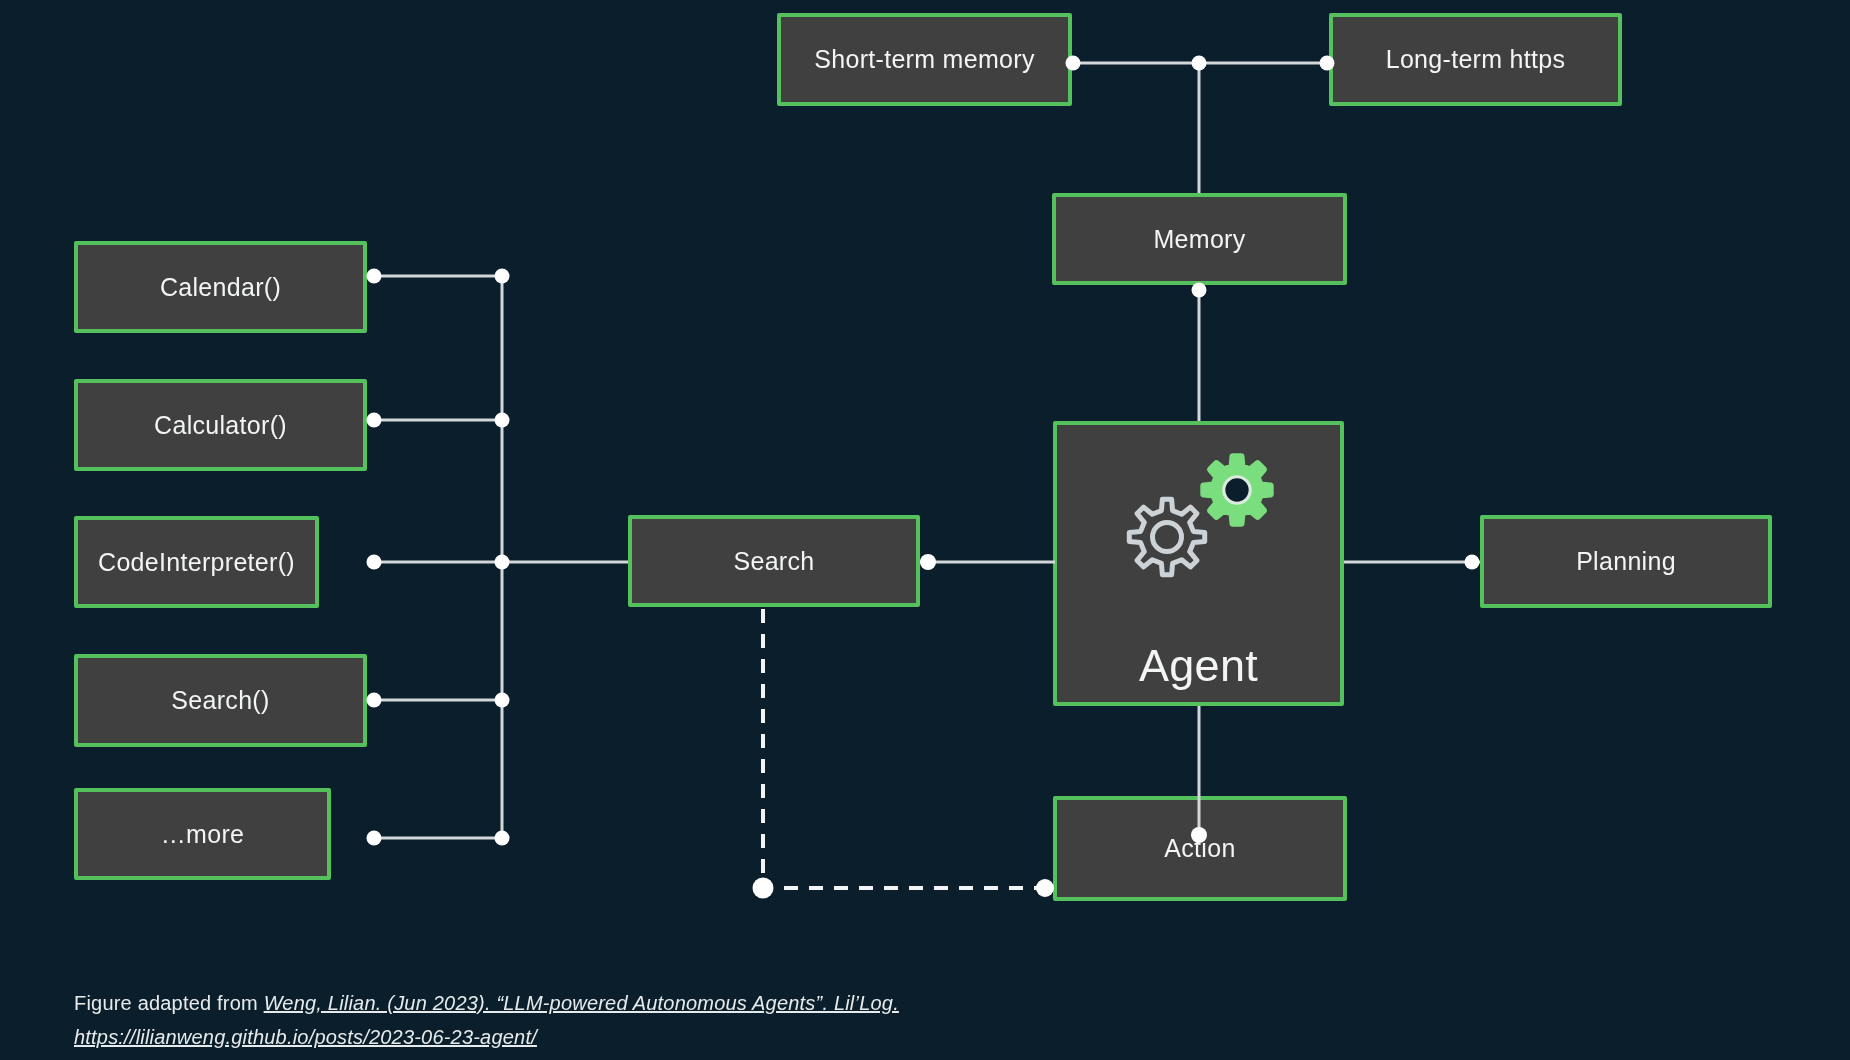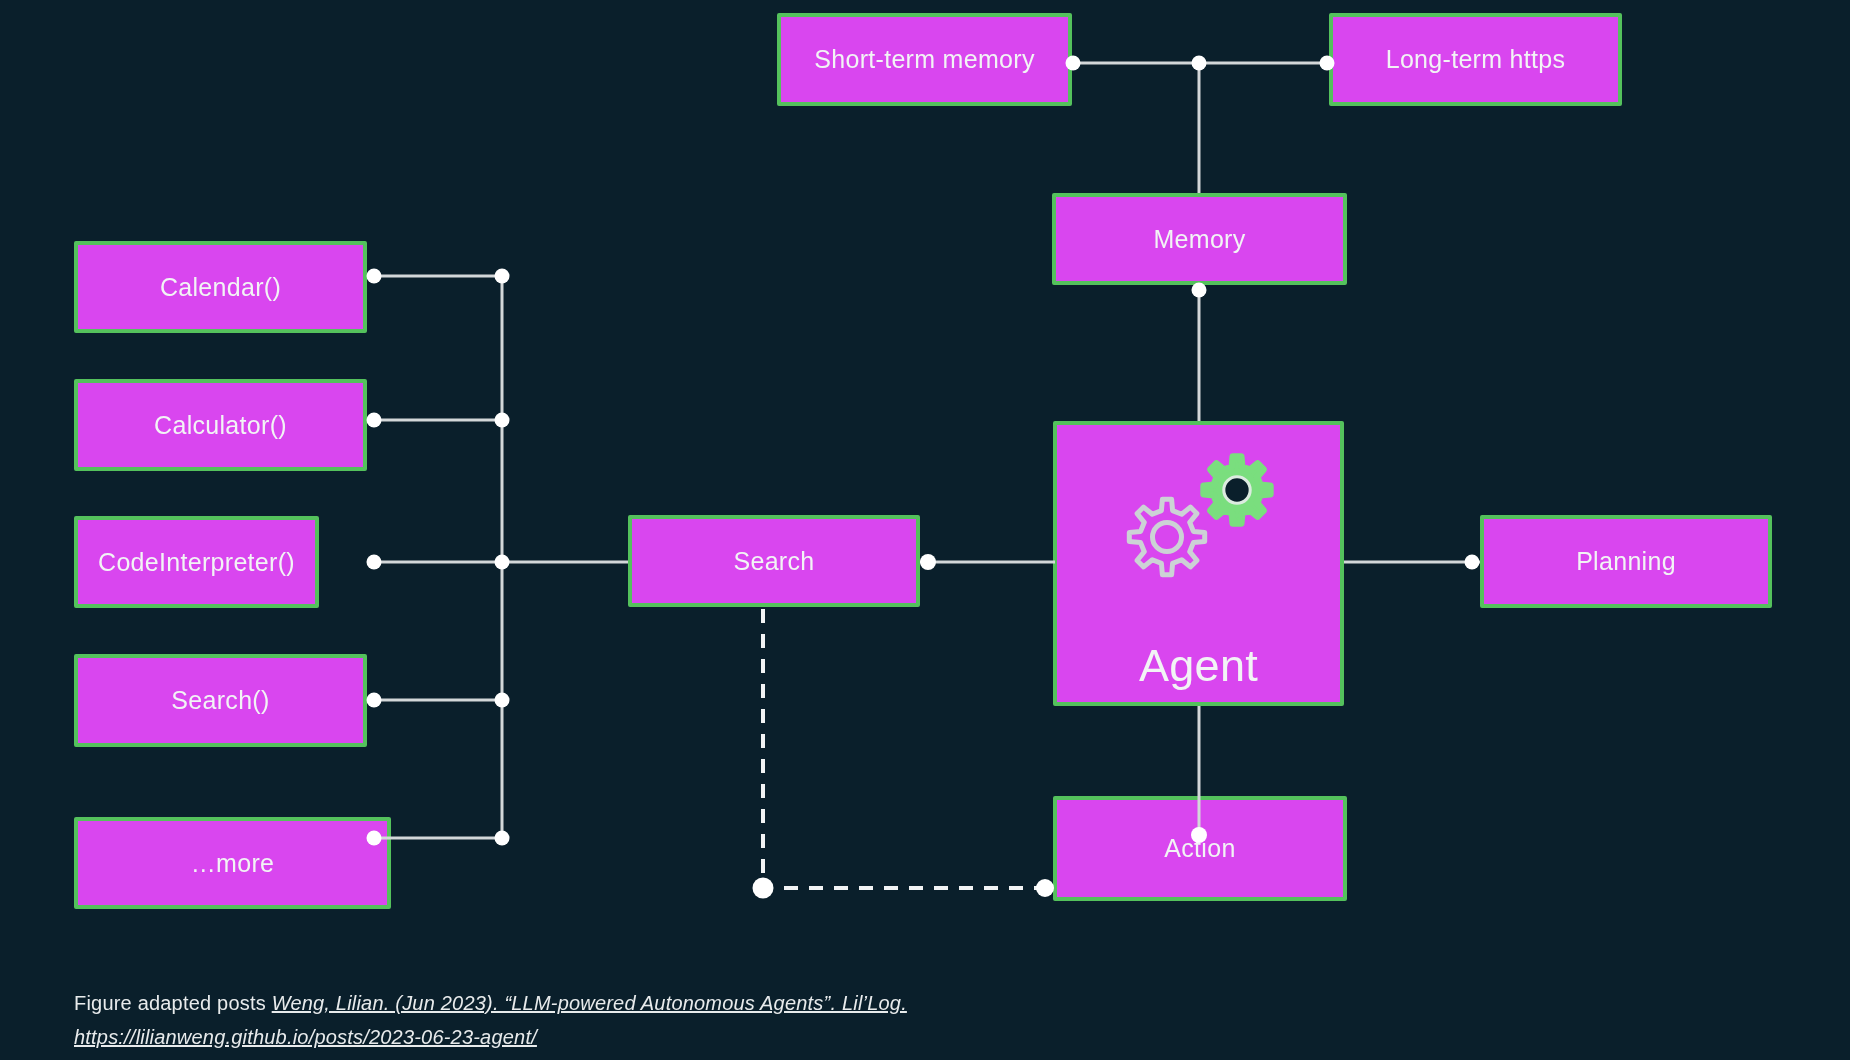--- a/index.html
+++ b/index.html
@@ -6,21 +6,21 @@
   .stage{
     position:relative;width:1850px;height:1060px;overflow:hidden;
     background:#0a1f2b;
     font-family:"Liberation Sans","DejaVu Sans",sans-serif;
     color:#f2f4f5;
   }
   .layer-svg{position:absolute;left:0;top:0;z-index:2;pointer-events:none;}
   .box{
     position:absolute;box-sizing:border-box;z-index:1;
     border:4px solid #54c15c;border-radius:2px;
-    background:#d946ef;
+    background:#404040;
     display:flex;align-items:center;justify-content:center;
     font-size:25px;font-weight:500;letter-spacing:.3px;color:#f2f4f5;
   }
   .box span{white-space:nowrap;}
   .agent-box{
     flex-direction:column;justify-content:flex-end;
     padding-bottom:10px;font-size:45px;font-weight:500;
   }
   .caption{
     position:absolute;left:74px;top:986px;z-index:1;
@@ -66,26 +66,26 @@
   </div>
   <div class="box" style="left:74px;top:379px;width:293px;height:92px">
     <span>Calculator()</span>
   </div>
   <div class="box" style="left:74px;top:516px;width:245px;height:92px">
     <span>CodeInterpreter()</span>
   </div>
   <div class="box" style="left:74px;top:654px;width:293px;height:93px">
     <span>Search()</span>
   </div>
-  <div class="box" style="left:74px;top:817px;width:317px;height:92px">
+  <div class="box" style="left:74px;top:788px;width:257px;height:92px">
     <span>…more</span>
   </div>
 
   <div class="caption">
-    <div><span>Figure adapted posts </span><span class="it">Weng, Lilian. (Jun 2023). “LLM-powered Autonomous Agents”. Lil’Log.</span></div>
+    <div><span>Figure adapted from </span><span class="it">Weng, Lilian. (Jun 2023). “LLM-powered Autonomous Agents”. Lil’Log.</span></div>
     <div class="it">https://lilianweng.github.io/posts/2023-06-23-agent/</div>
   </div>
 
   <svg class="layer-svg" width="1850" height="1060" viewBox="0 0 1850 1060">
 
     <g stroke="#d3d7d9" stroke-width="3">
       <line x1="1073" y1="63" x2="1329" y2="63"></line>
       <line x1="1199" y1="63" x2="1199" y2="193"></line>
       <line x1="1199" y1="285" x2="1199" y2="421"></line>
       <line x1="1199" y1="706" x2="1199" y2="840"></line>

